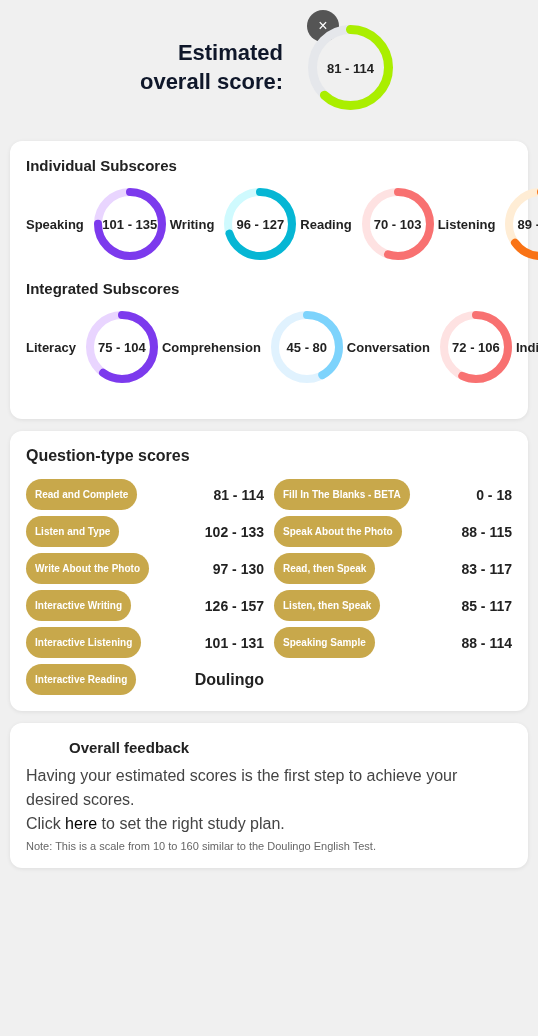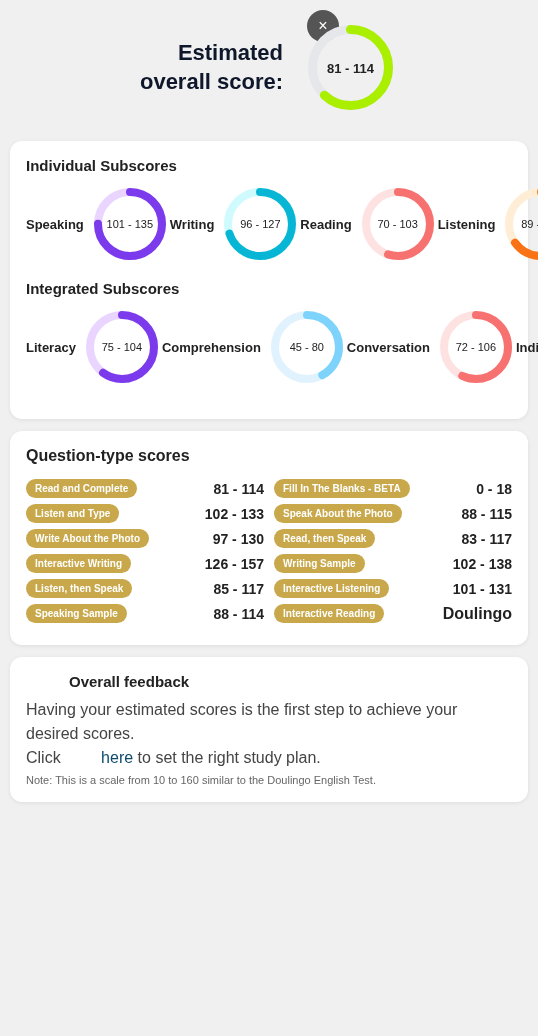--- a/index.html
+++ b/index.html
@@ -110,22 +110,22 @@
     }
     .donut-wrap svg {
       width: 80px;
       height: 80px;
     }
     .donut-text {
       position: absolute;
       top: 50%;
       left: 50%;
       transform: translate(-50%, -50%);
-      font-size: 11px;
-      font-weight: normal;
+      font-size: 13px;
+      font-weight: bold;
       color: #222;
       text-align: center;
       white-space: nowrap;
     }
 
     
     .qt-title {
       font-size: 16px;
       font-weight: bold;
       color: #222;
@@ -139,21 +139,21 @@
     .qt-row {
       display: flex;
       align-items: center;
       justify-content: space-between;
       gap: 6px;
     }
     .qt-badge {
       background: #c8a84b;
       color: white;
       border-radius: 20px;
-      padding: 4px 9px;
+      padding: 10px 9px;
       font-size: 10px;
       font-weight: bold;
       white-space: nowrap;
       flex-shrink: 0;
     }
     .qt-score {
       font-size: 14px;
       font-weight: bold;
       color: #222;
       text-align: right;
@@ -170,23 +170,22 @@
       color: #222;
       margin-bottom: 8px;
       margin-left: 43px;
     }
     .feedback-text {
       font-size: 16px;
       color: #444;
       line-height: 1.5;
     }
     .feedback-text a {
-      color: #0c4a6e;
+      color: #000000;
       text-decoration: none;
-      margin-left: 36px;
     }
     .feedback-note {
       font-size: 11px;
       color: #666;
       margin-top: 4px;
     }
     .donut-track { fill: none; }
     .donut-fill { fill: none; stroke-linecap: round; }
   </style>
 </head>
@@ -326,24 +325,20 @@
         </div>
         <div class="qt-row">
           <span class="qt-badge">Read, then Speak</span>
           <span class="qt-score">83 - 117</span>
         </div>
         <div class="qt-row">
           <span class="qt-badge">Interactive Writing</span>
           <span class="qt-score">126 - 157</span>
         </div>
         <div class="qt-row">
-          <span class="qt-badge">Writing Sample</span>
-          <span class="qt-score">102 - 138</span>
-        </div>
-        <div class="qt-row">
           <span class="qt-badge">Listen, then Speak</span>
           <span class="qt-score">85 - 117</span>
         </div>
         <div class="qt-row">
           <span class="qt-badge">Interactive Listening</span>
           <span class="qt-score">101 - 131</span>
         </div>
         <div class="qt-row">
           <span class="qt-badge">Speaking Sample</span>
           <span class="qt-score">88 - 114</span>

